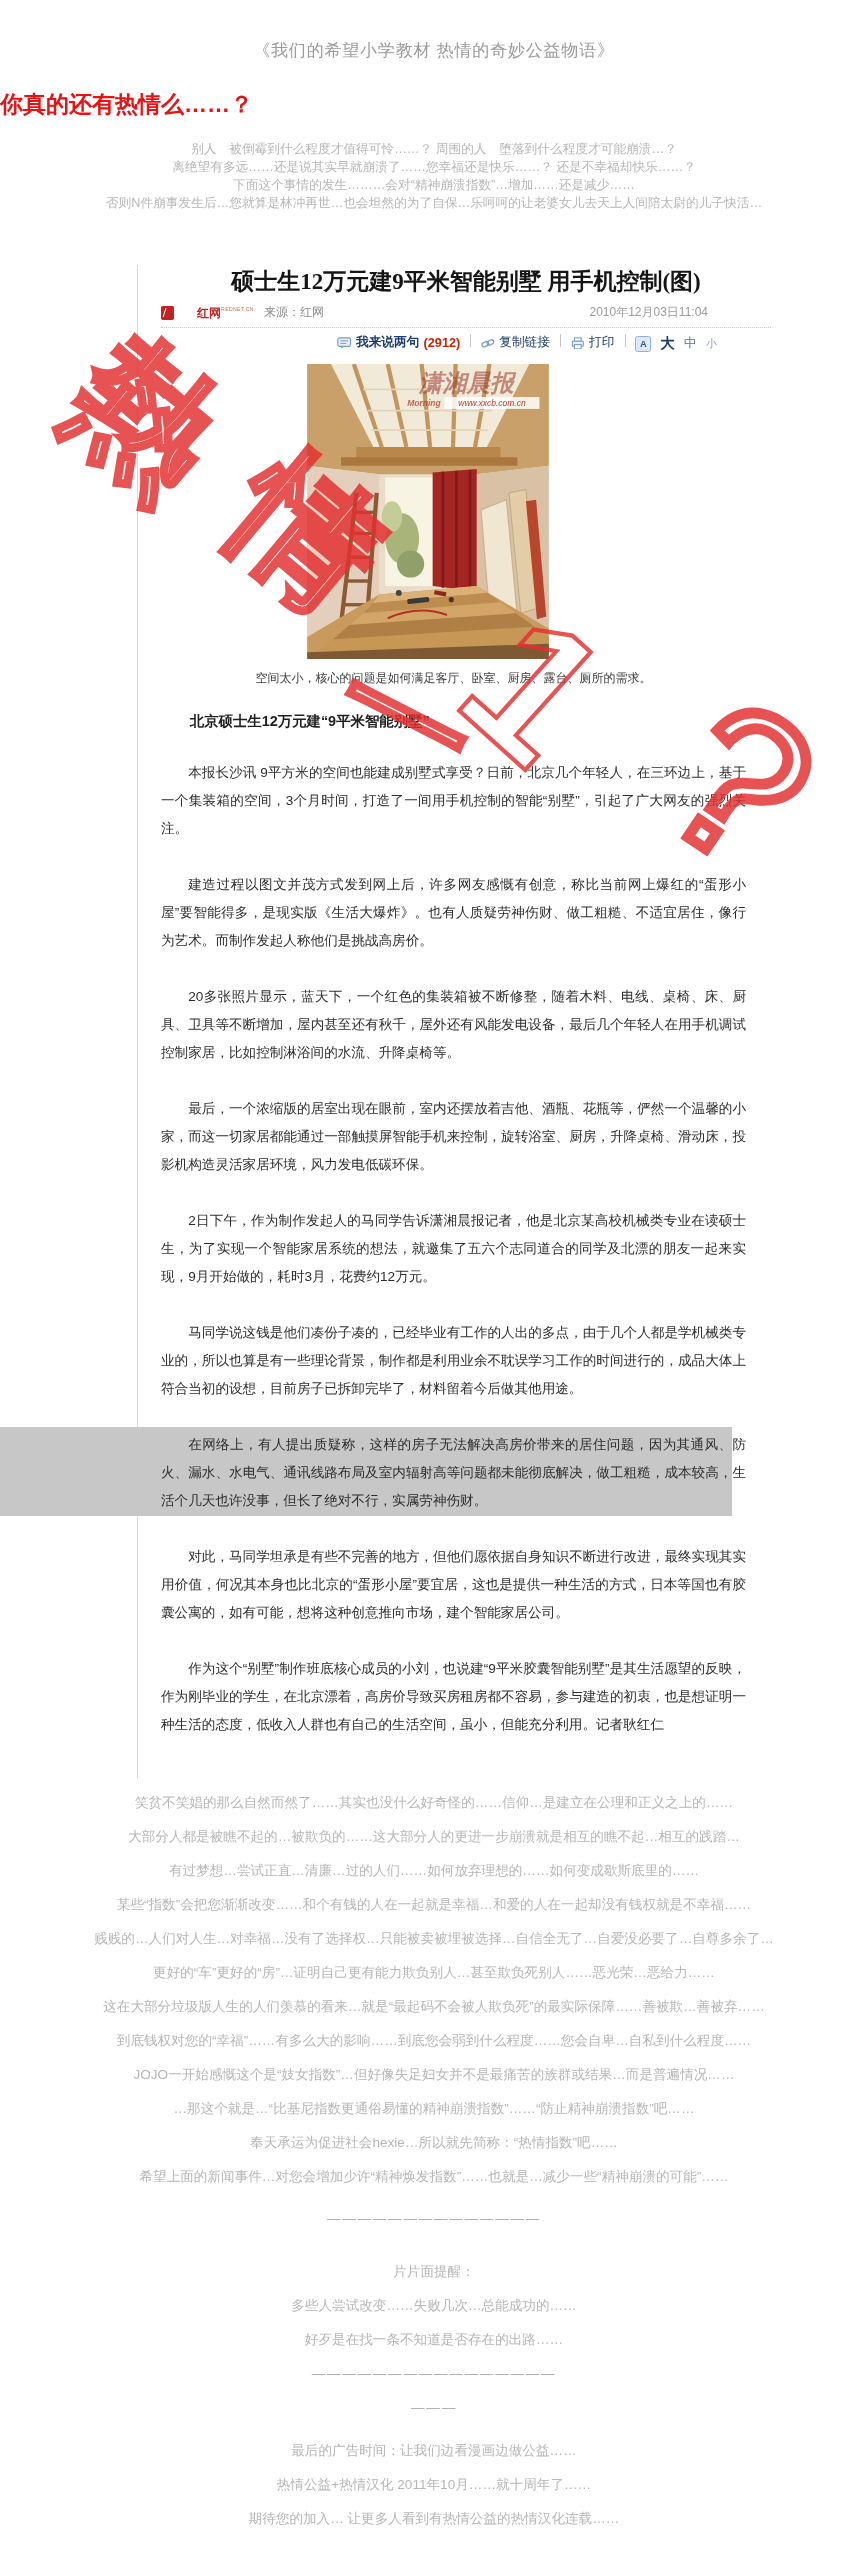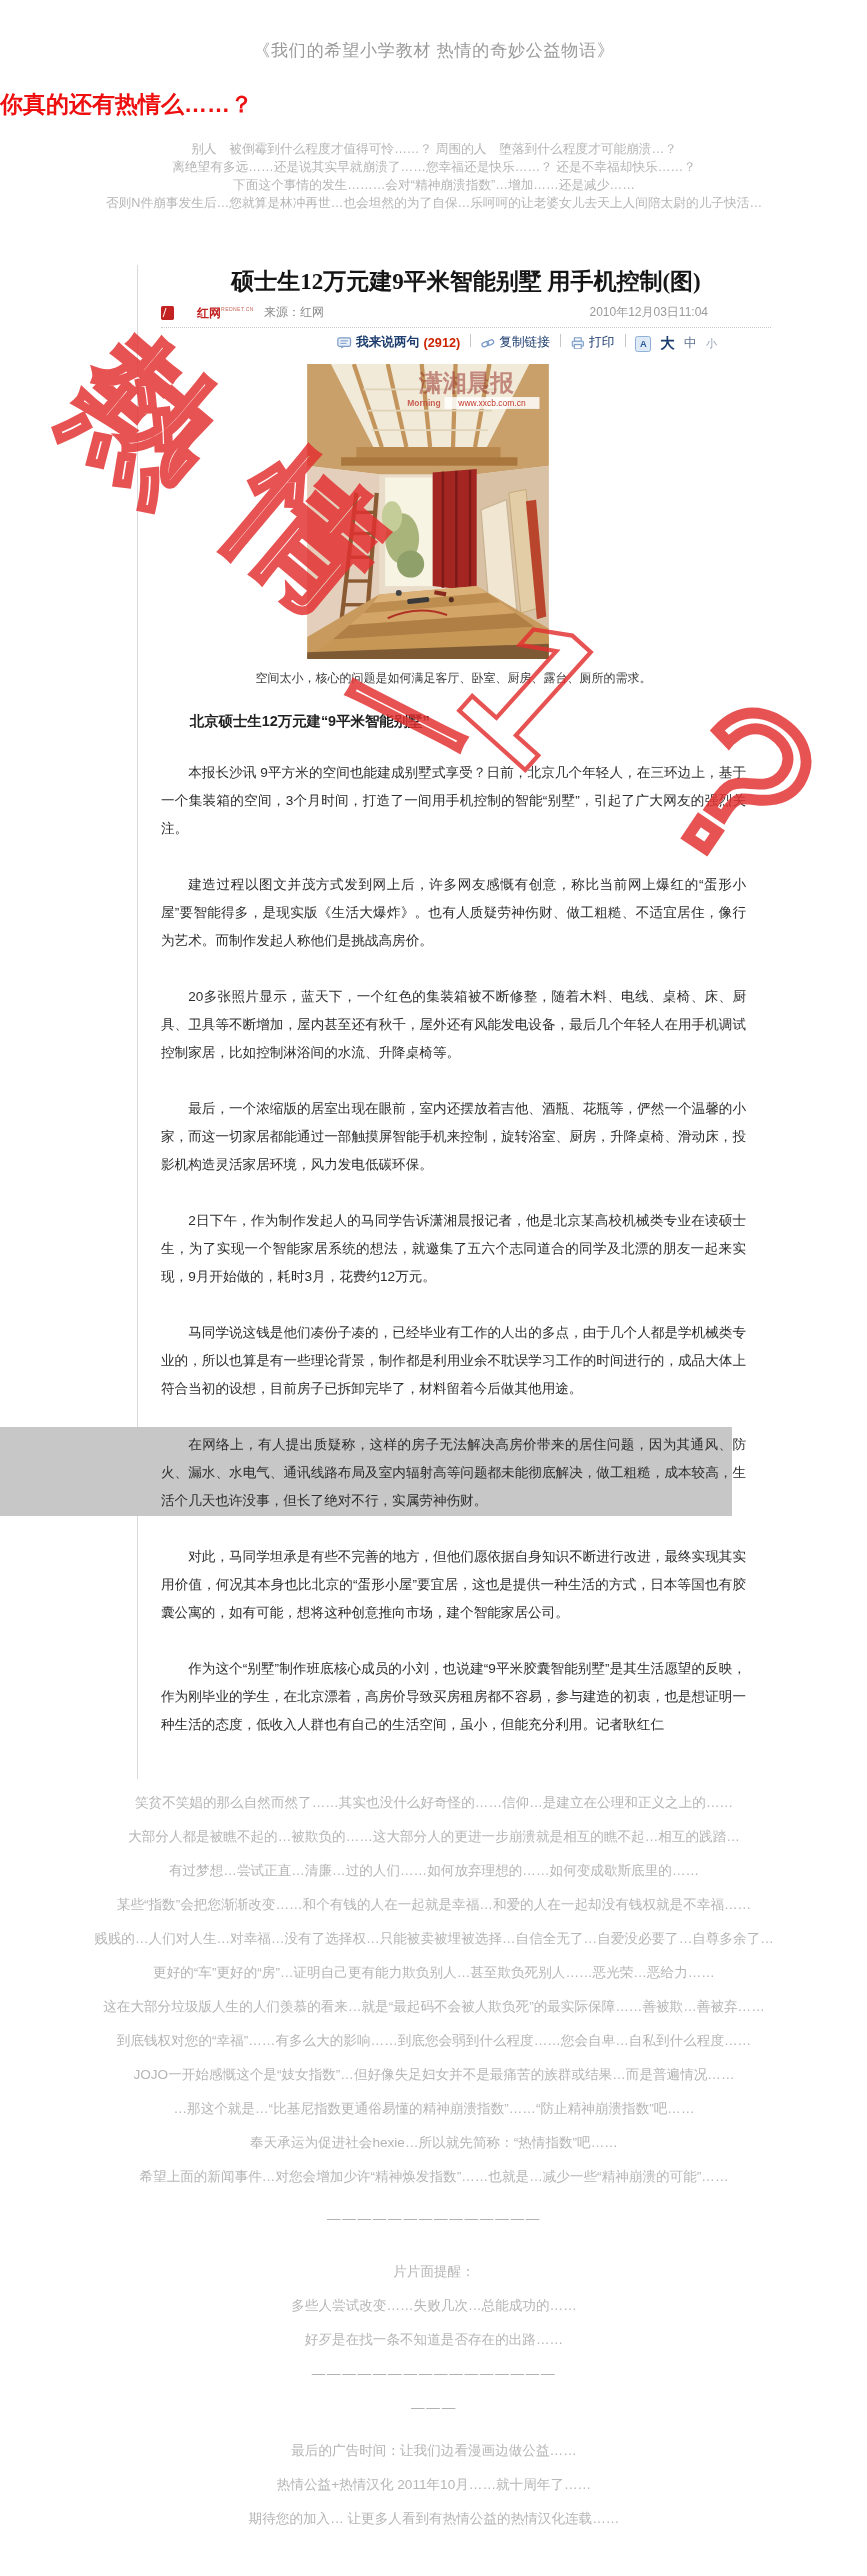--- a/index.html
+++ b/index.html
@@ -37,21 +37,21 @@
   .tb-item{display:flex;align-items:center;gap:4.2px;}
   .tb-label{color:#1c3d6e;}
   .tb-label.bold{font-weight:bold;}
   .tb-count{color:#cc2200;font-weight:bold;}
   .tb-sep{width:0.8px;height:12.7px;background:#c6c6c6;margin:0 10.2px;}
   .fs-a{width:13.6px;height:13.6px;border:0.8px solid #8fb0d8;background:#dfeaf7;color:#2c5a9c;
     font-size:9.3px;font-weight:bold;display:flex;align-items:center;justify-content:center;border-radius:2.5px;}
   .fs-big{color:#1c3d6e;font-weight:bold;font-size:14.4px;margin-left:5.1px;}
   .fs-mid{color:#5d7390;font-size:12.7px;margin-left:5.1px;}
   .fs-small{color:#93a2b6;font-size:11px;margin-left:5.1px;}
-  .photo-wrap{margin:5.1px 0 0 146px;width:242px;}
+  .photo-wrap{margin:5.1px 0 0 146px;width:242px;font-style:italic;}
   .caption{width:585px;margin-top:8.5px;text-align:center;font-size:12px;color:#3a3a3a;}
   .content{width:585px;}
   .subhead{margin:25.4px 0 0;font-size:14.4px;font-weight:bold;color:#1f1f1f;text-indent:2em;}
   .content p{margin:28px 0;font-size:13.6px;line-height:28px;color:#2d2d2d;text-indent:2em;text-align:justify;}
   p.hl{position:relative;z-index:0;}
   p.hl::before{content:"";position:absolute;left:-161px;right:13.6px;top:-4.2px;bottom:-0.8px;
     background:#c7c7c7;z-index:-1;}
   
   .stamp{position:absolute;left:0;top:0;width:100%;height:100%;pointer-events:none;z-index:50;}
   .stamp-char{

